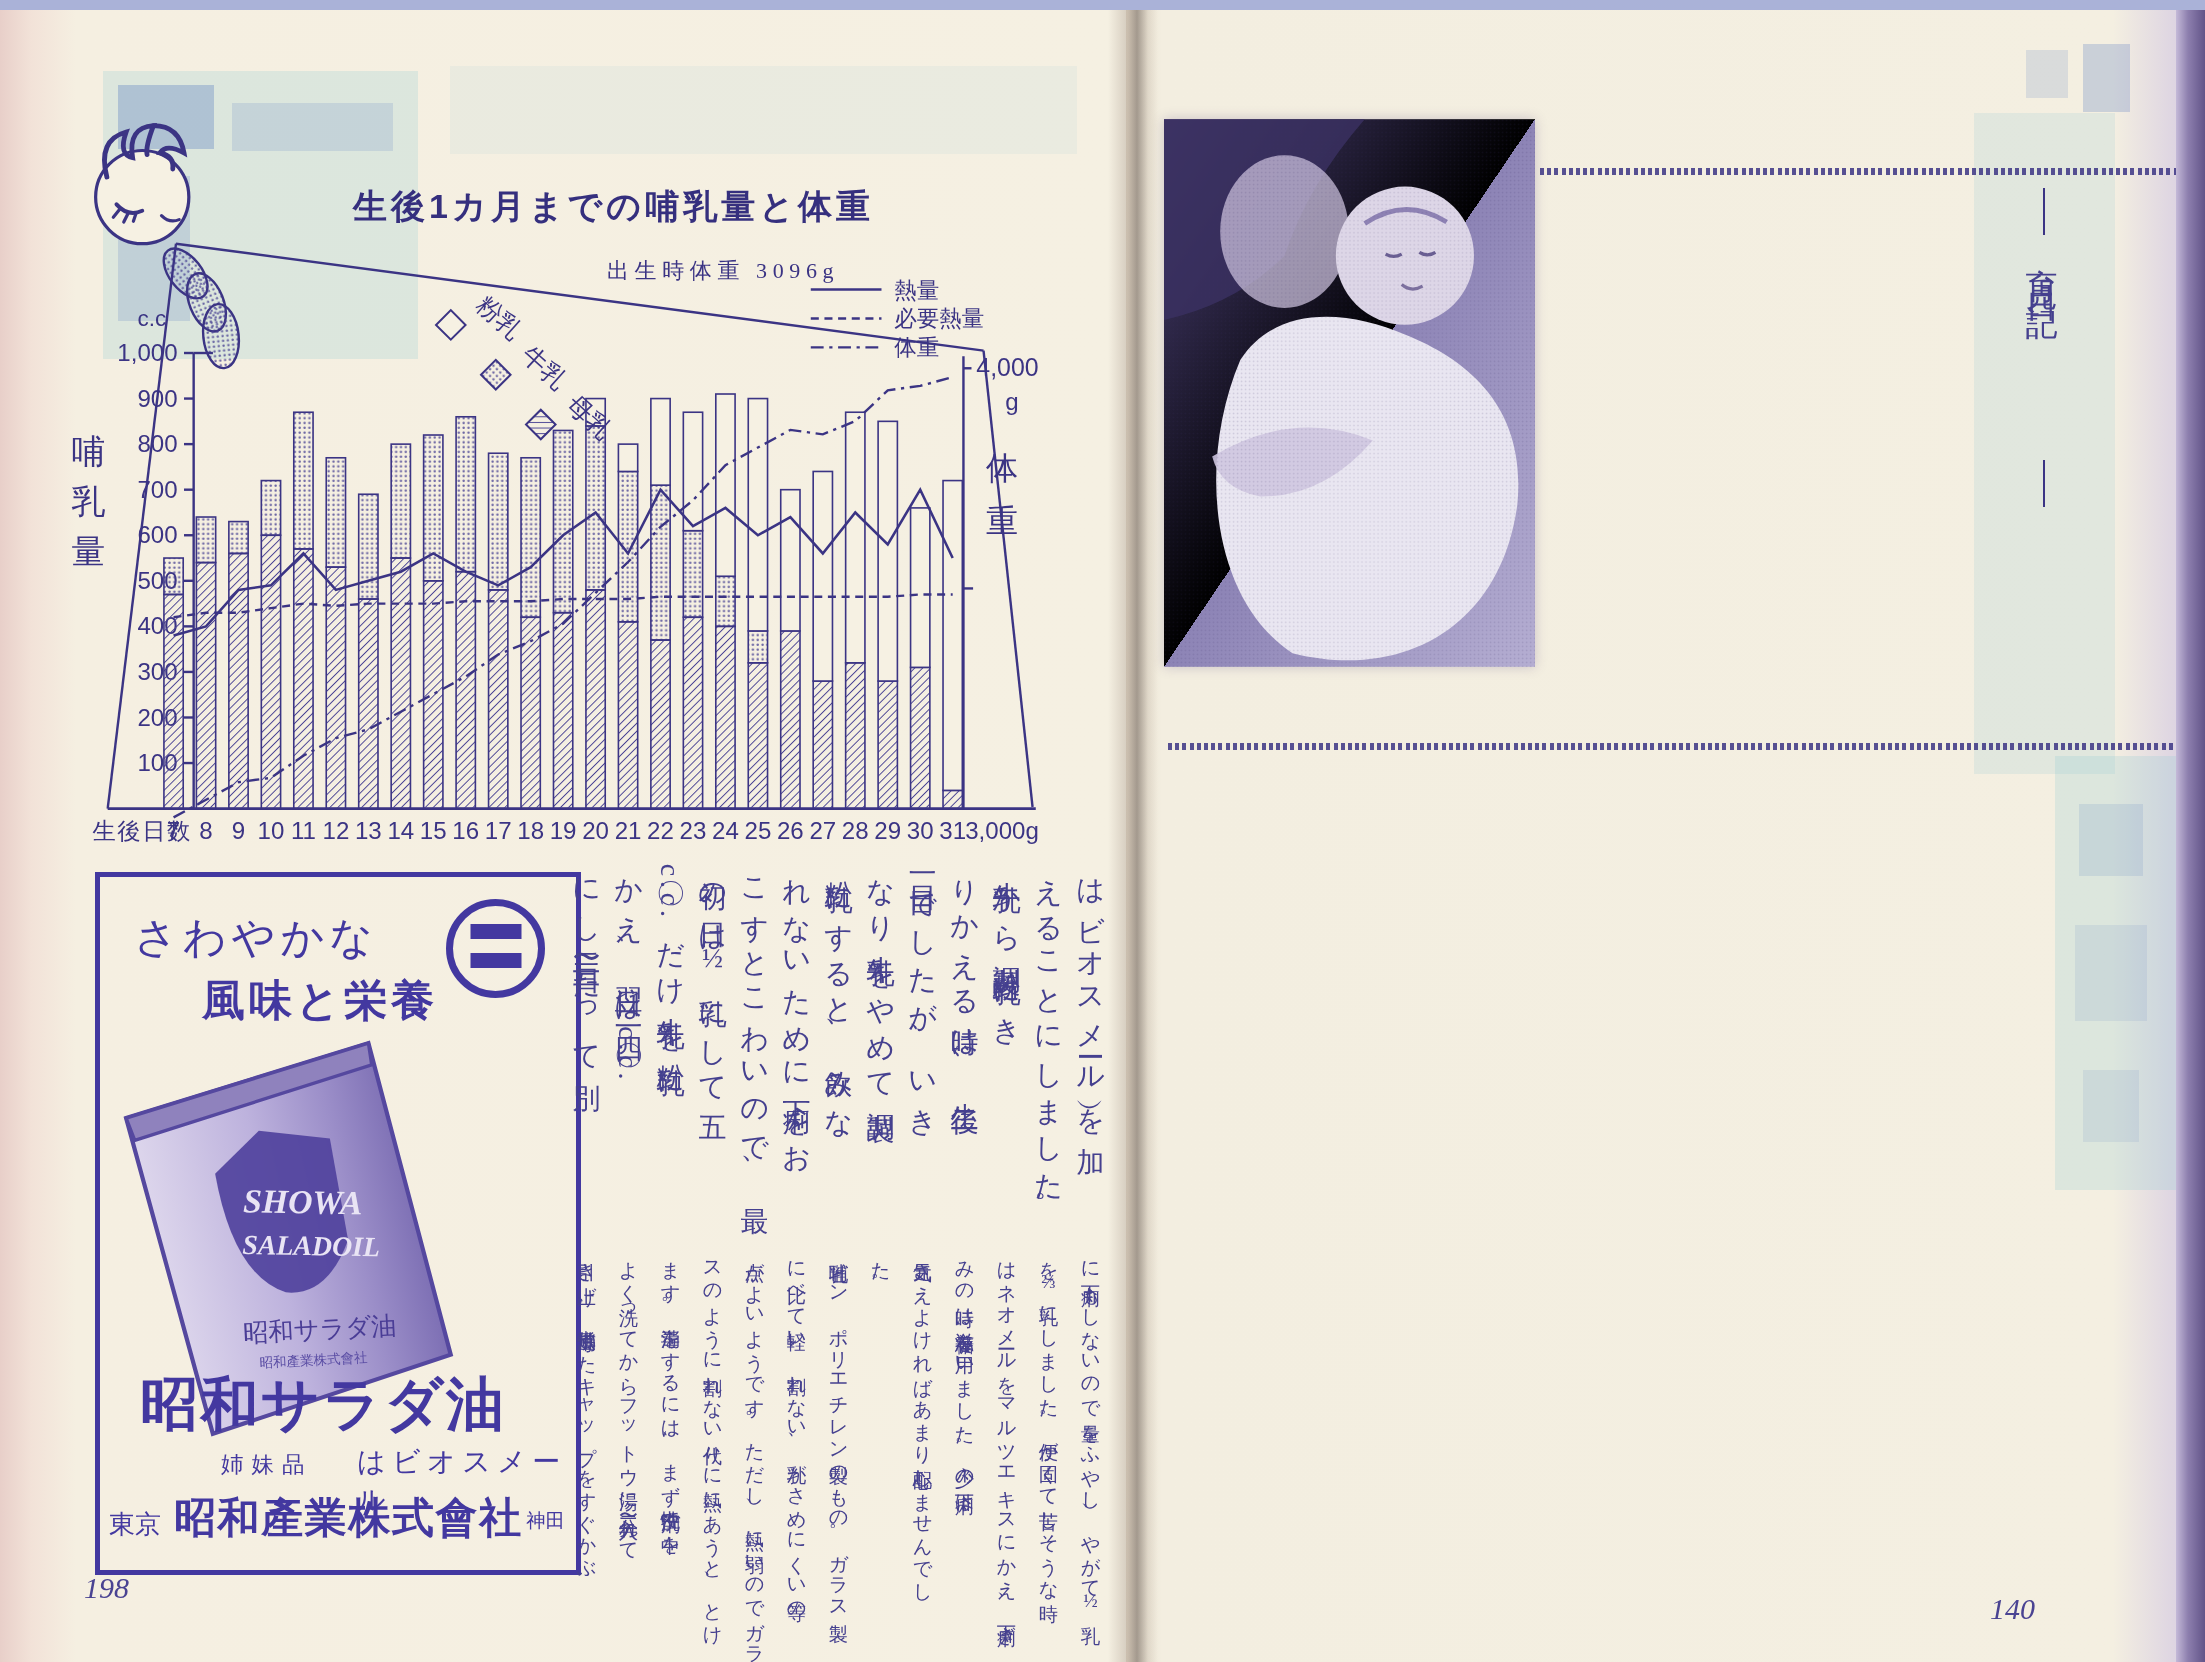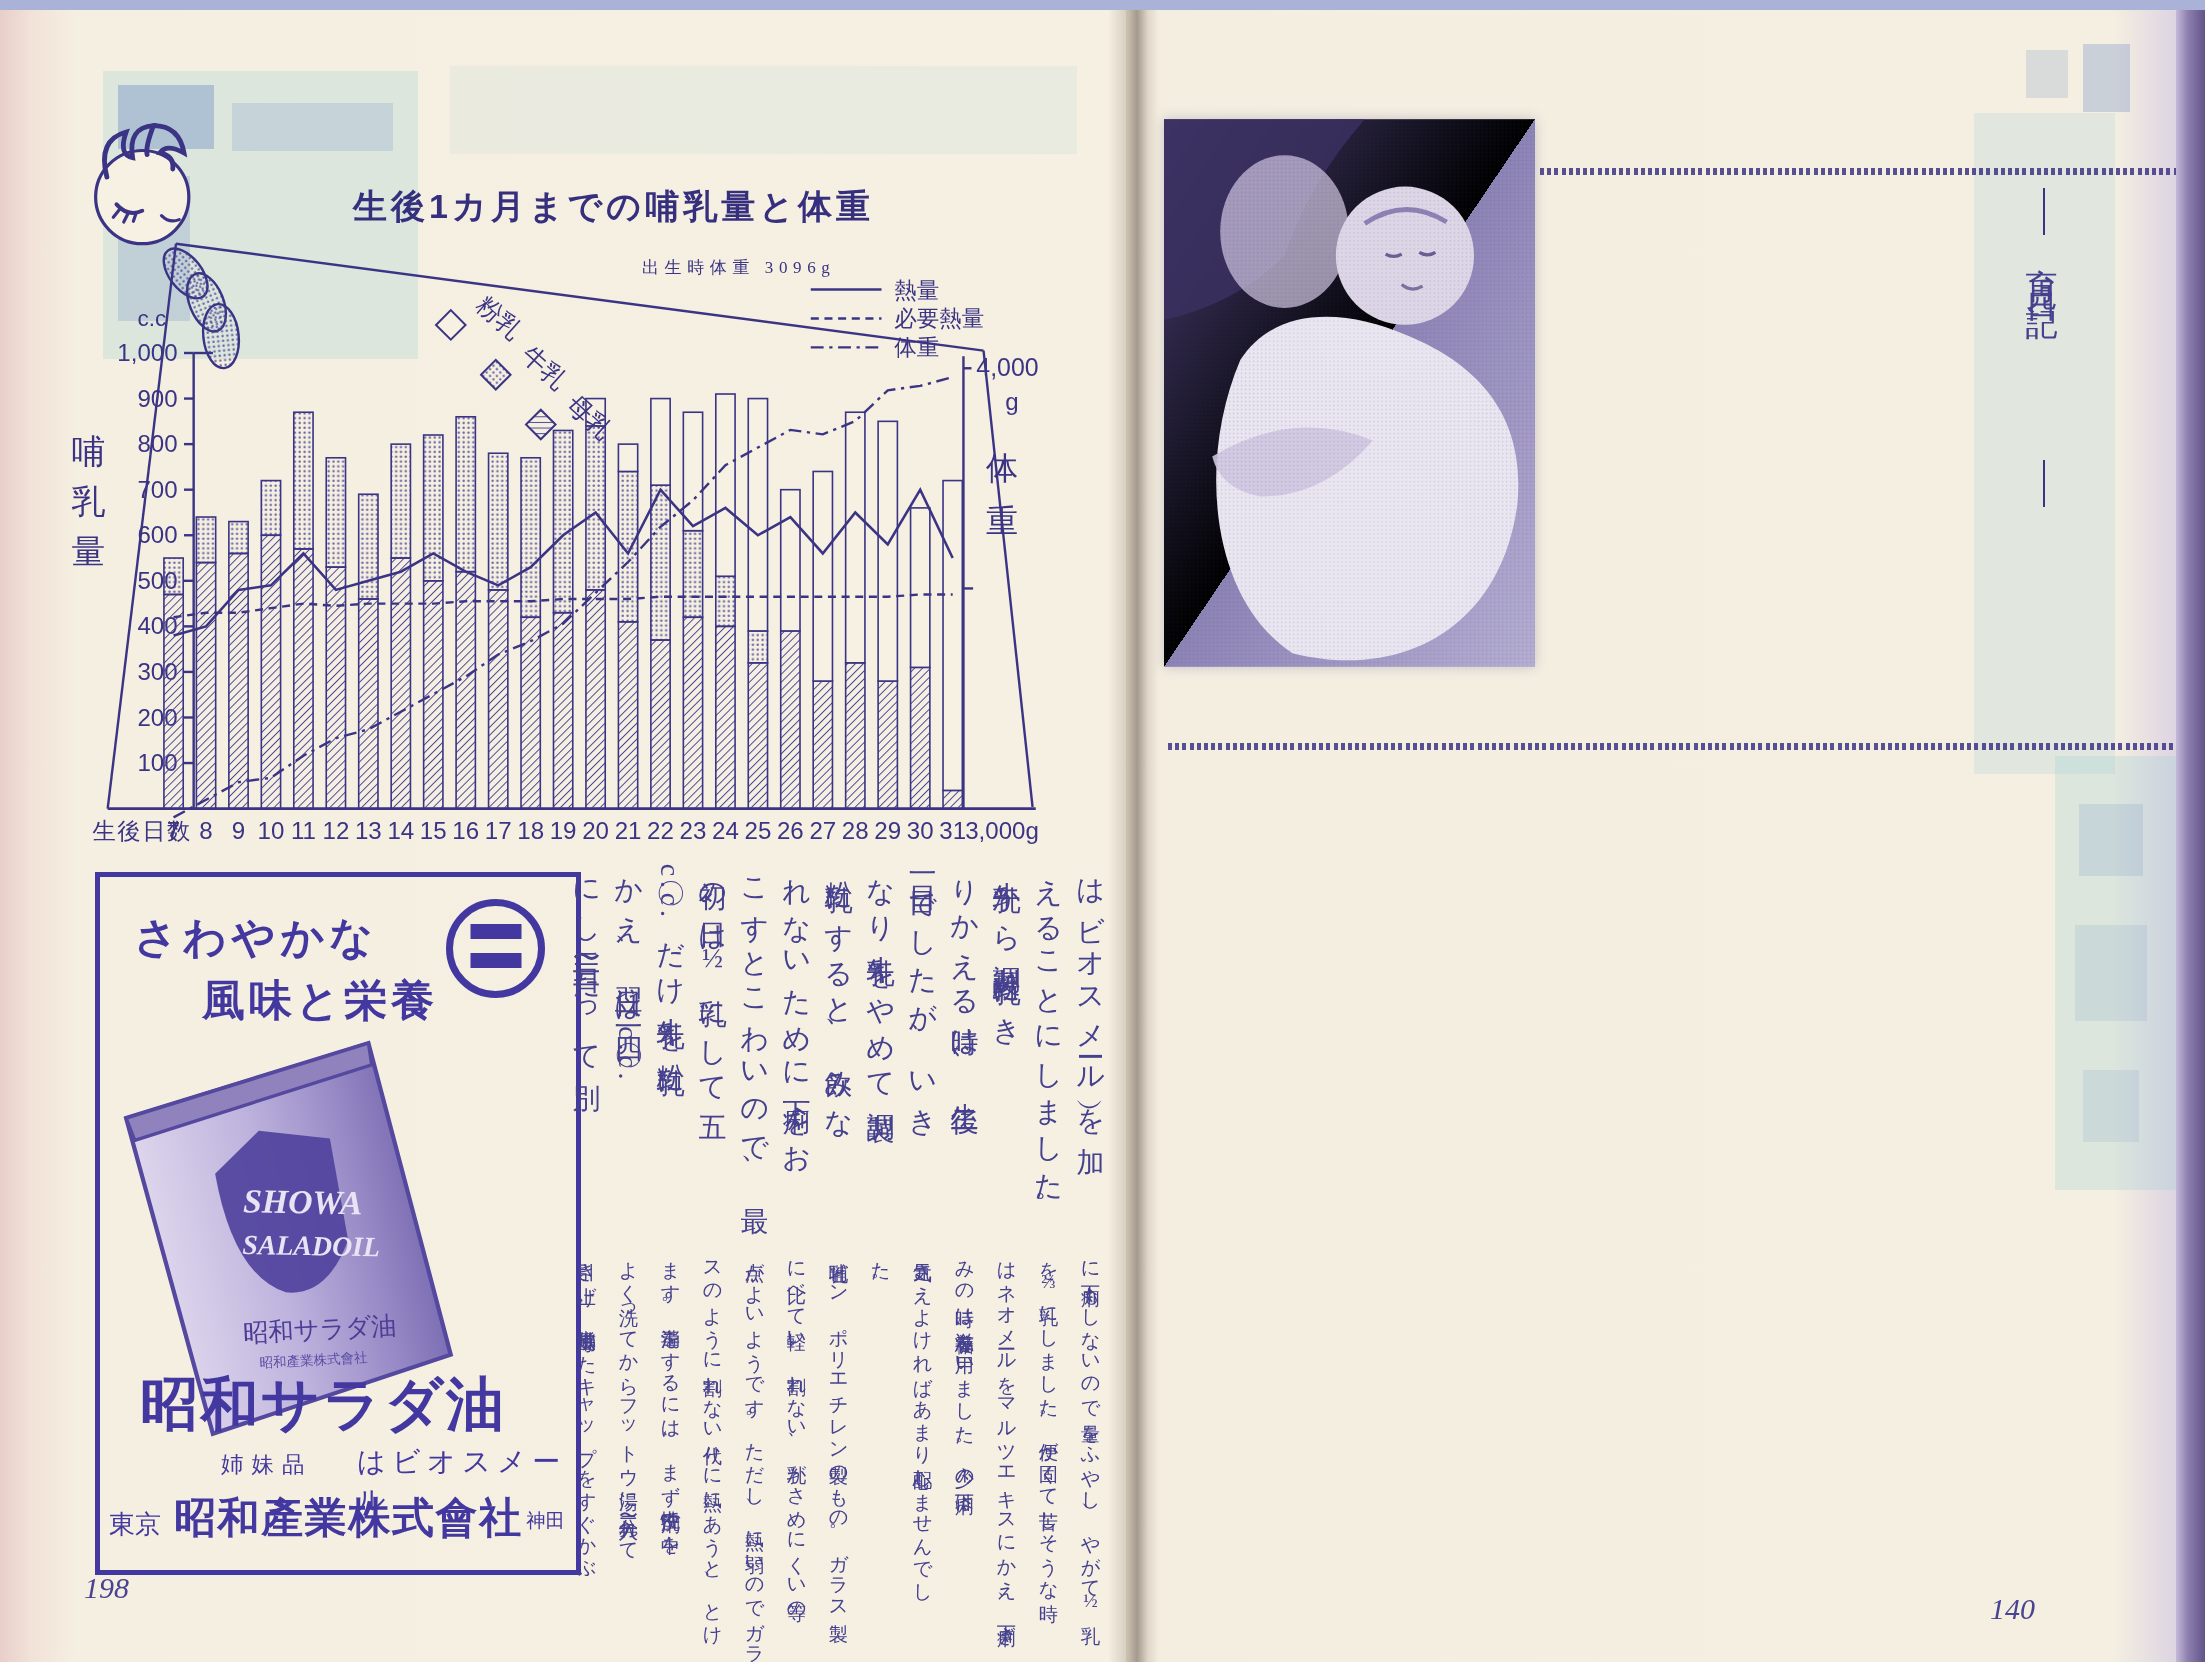--- a/index.html
+++ b/index.html
@@ -21,34 +21,34 @@
   .vtext p{margin:0;}
   
   #lp-band1{position:absolute;left:572px;top:849px;width:555px;height:388px;}
   #lp-band1 p{font-size:28px;line-height:42px;letter-spacing:4.8px;}
   #lp-band2{position:absolute;left:572px;top:1238px;width:555px;height:416px;}
   #lp-band2 p{font-size:19.3px;line-height:42px;letter-spacing:0.8px;}
   
   #chart-title{position:absolute;left:336px;top:174px;width:555px;text-align:center;
     font-family:"Liberation Sans",sans-serif;font-weight:bold;font-size:34px;
     letter-spacing:4px;color:#352f7e;}
-  #chart-subtitle{position:absolute;left:642px;top:246px;width:338px;
-    font-size:17px;letter-spacing:5.6px;color:#3b3484;}
+  #chart-subtitle{position:absolute;left:607px;top:246px;width:338px;
+    font-size:22px;letter-spacing:5.6px;color:#3b3484;}
   
   .dotted-rule{position:absolute;height:7.2px;
     background:repeating-linear-gradient(90deg,#3b3484 0 4px,rgba(0,0,0,0) 4px 7.2px);opacity:.85;}
   
   .vline{position:absolute;width:2.4px;background:#3b3484;}
   .pagenum{position:absolute;font-style:italic;font-size:30px;color:#4a4392;
     font-family:"Liberation Serif",serif;}
   
   #ad-box{position:absolute;left:95px;top:862px;width:476px;height:693px;
     border:5.6px solid #4338a0;}
   #ad-h1{position:absolute;left:34px;top:32px;font-family:"Liberation Sans",sans-serif;
-    font-weight:bold;font-size:43px;letter-spacing:4.8px;color:#4338a0;}
+    font-weight:normal;font-size:43px;letter-spacing:4.8px;color:#4338a0;}
   #ad-h2{position:absolute;left:102px;top:95px;font-family:"Liberation Sans",sans-serif;
     font-weight:bold;font-size:43px;letter-spacing:4px;color:#4338a0;}
   #ad-logo{position:absolute;right:31px;top:22.5px;width:85px;height:85px;
     border:7.2px solid #4338a0;border-radius:50%;}
   #ad-logo .bar{position:absolute;left:50%;transform:translateX(-50%);width:51px;height:15.3px;background:#4338a0;}
   #ad-logo .bar.b1{top:17.7px;} #ad-logo .bar.b2{top:47px;}
   #ad-product{position:absolute;left:40px;top:489px;font-family:"Liberation Sans",sans-serif;
     font-weight:bold;font-size:58px;letter-spacing:2.4px;color:#4338a0;}
   #ad-sister{position:absolute;left:121px;top:572px;font-size:22.5px;letter-spacing:8px;color:#4338a0;}
   #ad-sister-prod{position:absolute;left:257px;top:566px;font-size:28px;letter-spacing:6.4px;color:#4338a0;}

